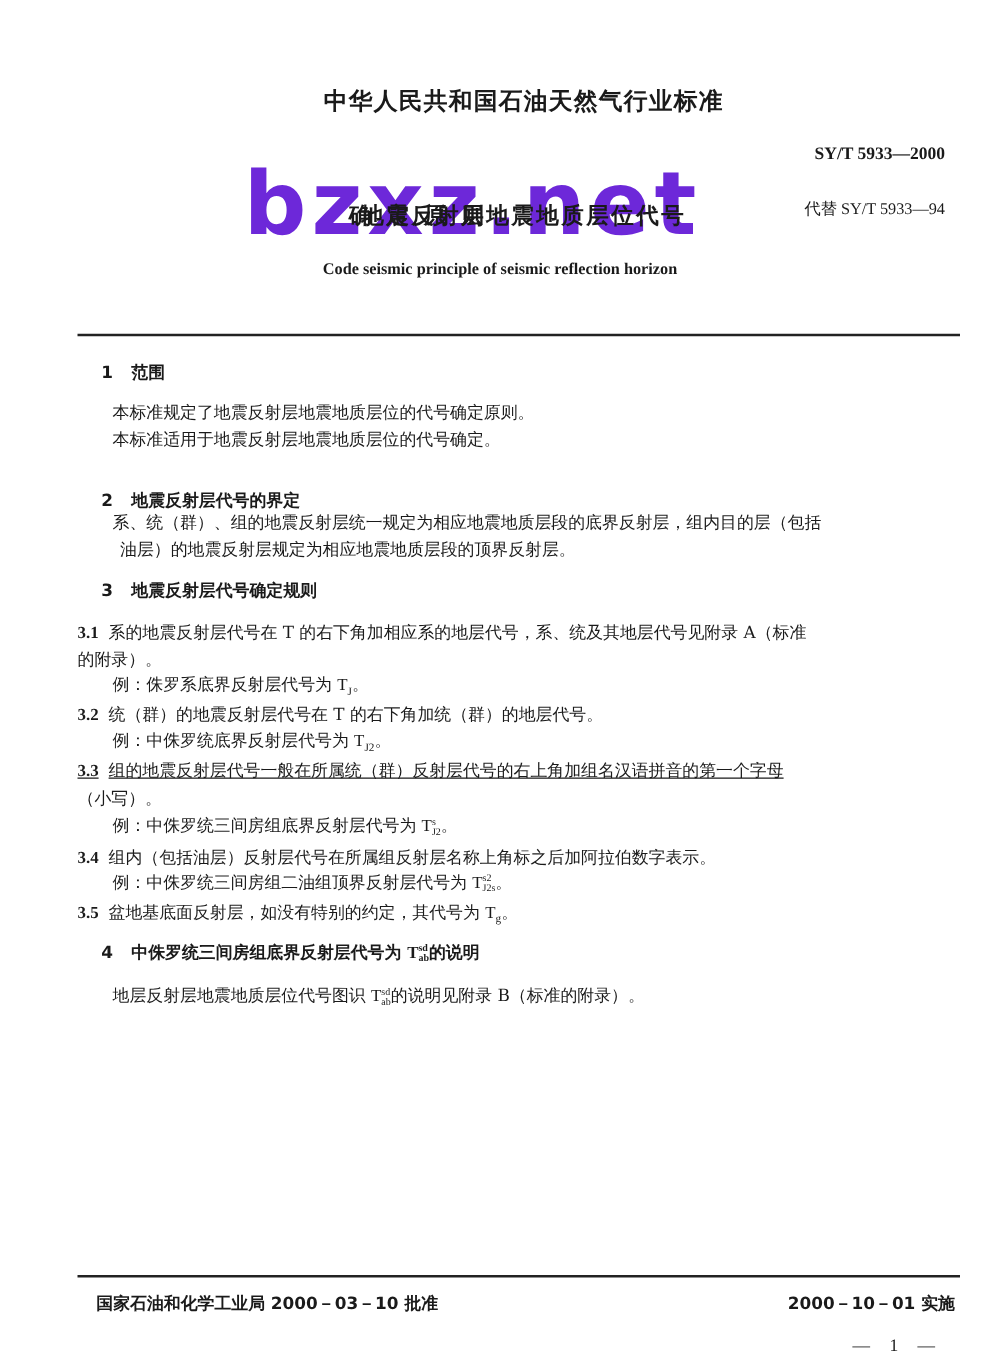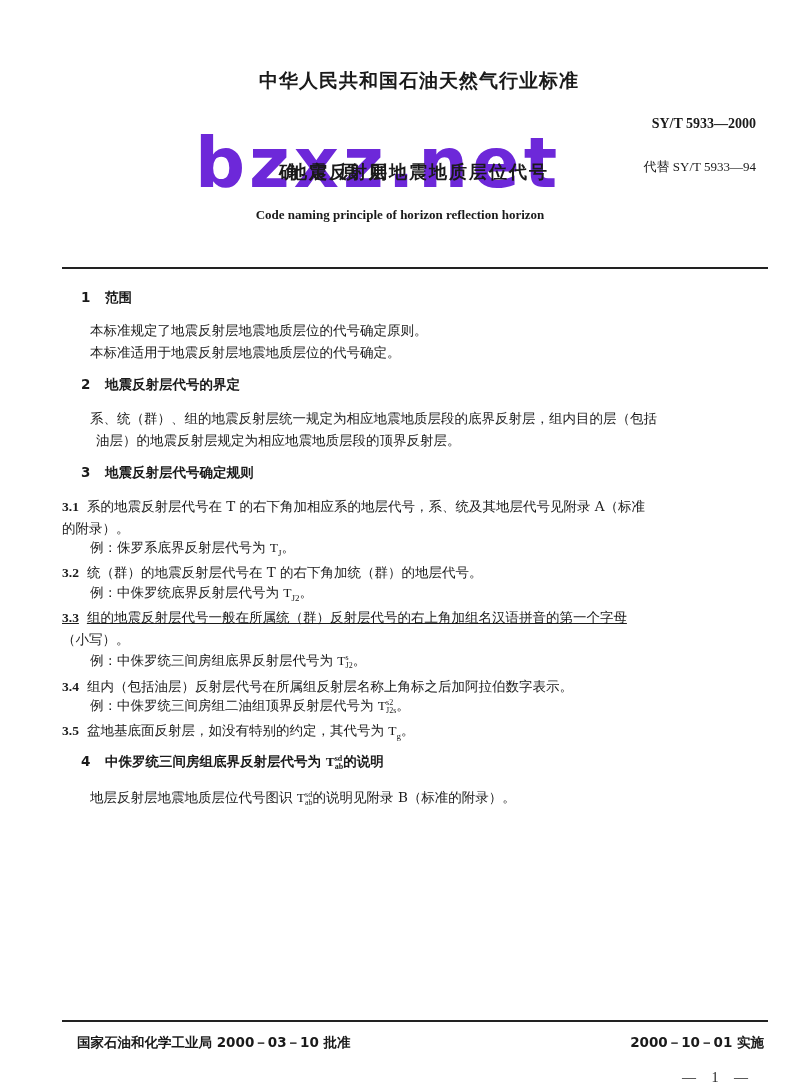--- a/index.html
+++ b/index.html
@@ -43,33 +43,33 @@
   .footer-right { top: 1034px; right: 36px; font-size: 13.5px; }
   .page-num { top: 1070px; right: 46px; font-size: 14px; letter-spacing: 6px; font-family: "Liberation Serif", serif; }
 </style>
 </head>
 <body>
 
 <div class="abs industry bold-sans">中华人民共和国石油天然气行业标准</div>
 <div class="abs watermark">bzxz.net</div>
 <div class="abs title-1 bold-sans">地震反射层地震地质层位代号</div>
 <div class="abs title-2 bold-sans">确定原则</div>
-<div class="abs title-en">Code naming principle of horizon reflection horizon</div>
+<div class="abs title-en">Code seismic principle of seismic reflection horizon</div>
 <div class="abs std-code">SY/T 5933—2000</div>
 <div class="abs replaces">代替 SY/T 5933—94</div>
 
 <div class="abs rule top"></div>
 
 <div class="abs h bold-sans" style="top:289px;left:62px;">
   <span class="num">1</span><span>范围</span>
 </div>
 <div class="abs p" style="top:319px;left:90px;">本标准规定了地震反射层地震地质层位的代号确定原则。</div>
 <div class="abs p" style="top:341px;left:90px;">本标准适用于地震反射层地震地质层位的代号确定。</div>
 
-<div class="abs h bold-sans" style="top:376px;left:62px;">
+<div class="abs h bold-sans" style="top:392px;left:62px;">
   <span class="num">2</span><span>地震反射层代号的界定</span>
 </div>
 <div class="abs p" style="top:407px;left:90px;width:680px;">系、统（群）、组的地震反射层统一规定为相应地震地质层段的底界反射层，组内目的层（包括</div>
 <div class="abs p" style="top:429px;margin-left:34px;">油层）的地震反射层规定为相应地震地质层段的顶界反射层。</div>
 
 <div class="abs h bold-sans" style="top:464px;left:62px;">
   <span class="num">3</span><span>地震反射层代号确定规则</span>
 </div>
 
 <div class="abs p" style="top:495px;">

